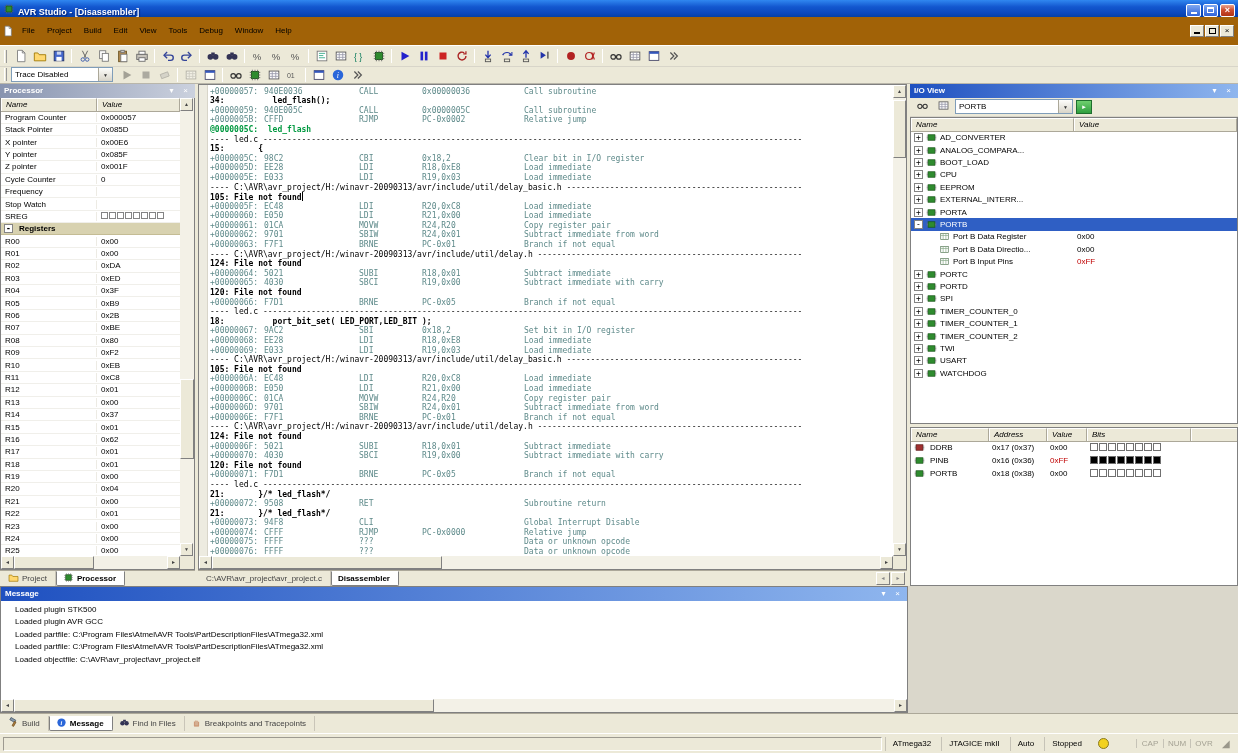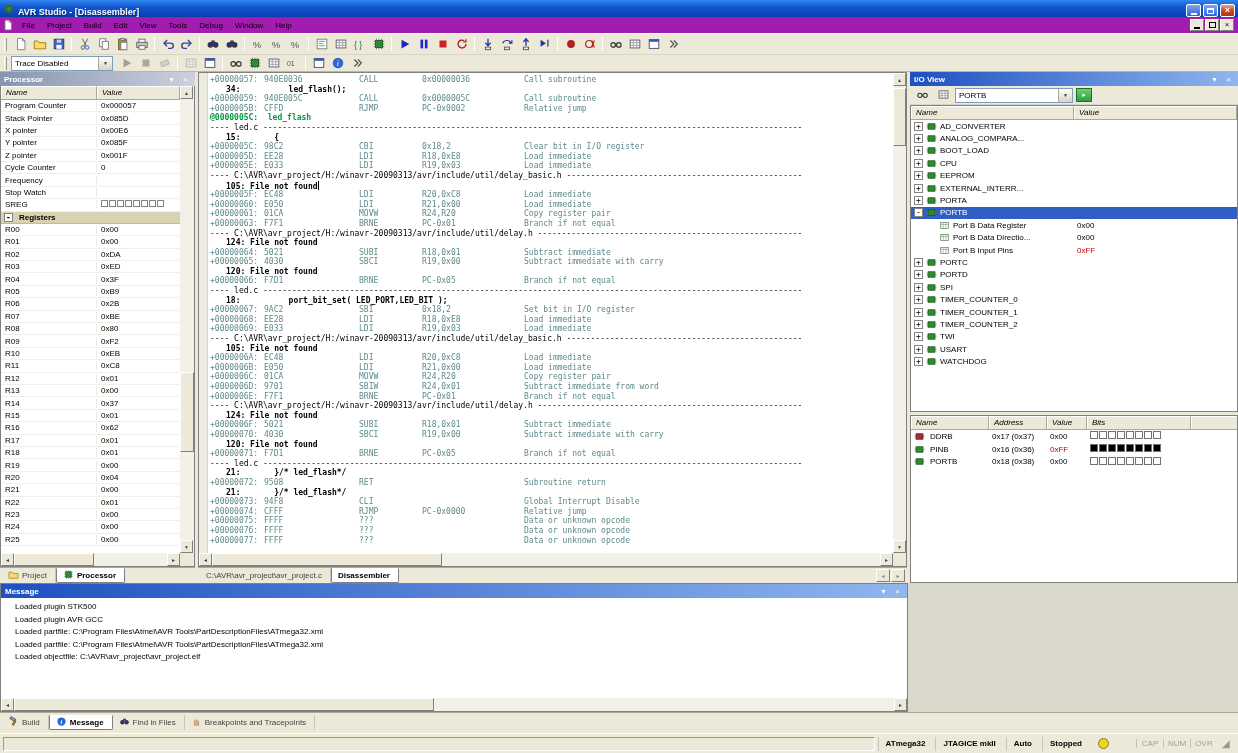--- a/index.html
+++ b/index.html
@@ -14,21 +14,21 @@
   .winbtns { margin-left:auto; display:flex; gap:2px; }
   .wbtn { width:15px; height:13px; border:1px solid #fff; border-radius:2px;
     background:linear-gradient(#7FA8F0,#2E62D8); display:flex; align-items:center; justify-content:center;
     color:#fff; font-size:9px; line-height:9px; font-weight:bold; }
   .wbtn.close { background:linear-gradient(#E8A592,#CE4E2F 45%,#B03316); }
   .g-min { width:6px; height:2px; background:#fff; margin-top:6px; }
   .g-max { width:7px; height:6px; border:1px solid #fff; border-top:2px solid #fff; }
   .app-ic svg { width:12px; height:12px; }
 
   
-  .menubar { height:17px; display:flex; align-items:center; background:#a21caf; border-bottom:1px solid #fff; padding:0 2px; }
+  .menubar { height:30px; display:flex; align-items:center; background:#a16207; border-bottom:1px solid #fff; padding:0 2px; }
   .mdi-doc { width:14px; display:inline-flex; } .mdi-doc svg { width:12px; height:12px; }
   .menu-items { display:flex; }
   .menu-item { padding:2px 6px; }
   .mdibtns { margin-left:auto; display:flex; gap:1px; padding-right:2px; }
   .mbtn { width:14px; height:12px; background:#ECE9D8; border:1px solid; border-color:#fff #808080 #808080 #fff;
     display:flex; align-items:center; justify-content:center; font-size:8px; line-height:8px; }
   .g-min2 { width:6px; height:2px; background:#000; margin-top:5px; }
   .g-max2 { width:7px; height:6px; border:1px solid #000; }
 
   
@@ -86,21 +86,21 @@
   .pr-hsb { left:0; bottom:0; right:14px; height:13px; }
 
   
   .center-col { width:709px; display:flex; flex-direction:column; }
   .disasm-body { flex:1; position:relative; background:#fff; border:1px solid #808080; overflow:hidden; }
   .disasm-view { position:absolute; left:0; top:0; right:13px; bottom:13px; display:flex; overflow:hidden; }
   .gutter { width:9px; background:#EDEBE0; border-right:1px solid #D8D5C9; flex:none; }
   .disasm-lines { flex:1; padding:2px 0 0 2px; overflow:hidden; font-family:"DejaVu Sans Mono",monospace; font-size:8px; }
   .dline { white-space:pre; height:9.6px; line-height:9.6px; position:relative; }
   .dline.asm { color:#5E8A8A; }
-  .dline.src { color:#000; font-weight:bold;margin-left:16px; }
+  .dline.src { color:#000; font-weight:bold; }
   .dline.sep { color:#000; }
   .dline.lbl { color:#009940; font-weight:bold; }
   .da { display:inline-block; width:54px; }
   .dc { display:inline-block; width:95px; }
   .dm { display:inline-block; width:63px; }
   .do { display:inline-block; width:102px; }
   .caret { display:inline-block; width:1px; height:9px; background:#000; vertical-align:-1px; }
   .dz-vsb { right:0; top:0; bottom:13px; width:13px; }
   .dz-hsb { left:0; bottom:0; right:13px; height:13px; }
 
@@ -150,21 +150,21 @@
   .message-body { flex:1; overflow:hidden; padding:3px 0 0 14px; background:#fff; }
   .msgline { height:12.5px; line-height:12.5px; white-space:nowrap; }
   .msg-hsb { position:relative; height:13px; width:100%; flex:none; }
   .msg-hsb .hscroll { left:0; right:0; top:0; bottom:0; }
   .message-filler { flex:1; background:#DAD7CB; }
 
   
   .bottomtabs { height:21px; display:flex; align-items:flex-start; padding:2px 2px 0 2px; background:#ECE9D8; border-top:1px solid #ACA899; }
   .statusbar { height:20px; display:flex; align-items:center; background:#ECE9D8; border-top:1px solid #fff; padding:0 3px; gap:3px; }
   .st-main { flex:1; height:14px; border:1px solid; border-color:#9D9A90 #fff #fff #9D9A90; }
-  .st-cell { height:14px; display:flex; align-items:center; padding:0 7px; border-left:1px solid #C6C3B7; white-space:nowrap;font-weight:bold; }
+  .st-cell { height:14px; display:flex; align-items:center; padding:0 7px; border-left:1px solid #C6C3B7; white-space:nowrap; }
   .st-led { width:11px; height:11px; border-radius:50%; border:1px solid #8a7a20; background:#F2D21F; margin:0 6px; }
   .st-flags { display:flex; margin-left:18px; }
   .st-flag { width:27px; text-align:center; color:#A5A294; border-left:1px solid #C6C3B7; }
   .st-grip { width:13px; height:13px; margin-left:2px; color:#9a978b; font-size:10px; line-height:13px; }
 </style>
 </head>
 <body>
 
 <div class="app">
 
@@ -798,20 +798,21 @@
               <div class="dline sep">---- led.c ----------------------------------------------------------------------------------------------------------------</div>
               <div class="dline src">15:       {</div>
               <div class="dline asm"><span class="da">+0000005C:</span><span class="dc">98C2</span><span class="dm">CBI</span><span class="do">0x18,2</span><span class="dx">Clear bit in I/O register</span></div>
               <div class="dline asm"><span class="da">+0000005D:</span><span class="dc">EE28</span><span class="dm">LDI</span><span class="do">R18,0xE8</span><span class="dx">Load immediate</span></div>
               <div class="dline asm"><span class="da">+0000005E:</span><span class="dc">E033</span><span class="dm">LDI</span><span class="do">R19,0x03</span><span class="dx">Load immediate</span></div>
               <div class="dline sep">---- C:\AVR\avr_project/H:/winavr-20090313/avr/include/util/delay_basic.h -------------------------------------------------</div>
               <div class="dline src">105: File not found<span class="caret"></span></div>
               <div class="dline asm"><span class="da">+0000005F:</span><span class="dc">EC48</span><span class="dm">LDI</span><span class="do">R20,0xC8</span><span class="dx">Load immediate</span></div>
               <div class="dline asm"><span class="da">+00000060:</span><span class="dc">E050</span><span class="dm">LDI</span><span class="do">R21,0x00</span><span class="dx">Load immediate</span></div>
               <div class="dline asm"><span class="da">+00000061:</span><span class="dc">01CA</span><span class="dm">MOVW</span><span class="do">R24,R20</span><span class="dx">Copy register pair</span></div>
+              <div class="dline asm"><span class="da">+00000062:</span><span class="dc">9701</span><span class="dm">SBIW</span><span class="do">R24,0x01</span><span class="dx">Subtract immediate from word</span></div>
               <div class="dline asm"><span class="da">+00000063:</span><span class="dc">F7F1</span><span class="dm">BRNE</span><span class="do">PC-0x01</span><span class="dx">Branch if not equal</span></div>
               <div class="dline sep">---- C:\AVR\avr_project/H:/winavr-20090313/avr/include/util/delay.h -------------------------------------------------------</div>
               <div class="dline src">124: File not found</div>
               <div class="dline asm"><span class="da">+00000064:</span><span class="dc">5021</span><span class="dm">SUBI</span><span class="do">R18,0x01</span><span class="dx">Subtract immediate</span></div>
               <div class="dline asm"><span class="da">+00000065:</span><span class="dc">4030</span><span class="dm">SBCI</span><span class="do">R19,0x00</span><span class="dx">Subtract immediate with carry</span></div>
               <div class="dline src">120: File not found</div>
               <div class="dline asm"><span class="da">+00000066:</span><span class="dc">F7D1</span><span class="dm">BRNE</span><span class="do">PC-0x05</span><span class="dx">Branch if not equal</span></div>
               <div class="dline sep">---- led.c ----------------------------------------------------------------------------------------------------------------</div>
               <div class="dline src">18:          port_bit_set( LED_PORT,LED_BIT );</div>
               <div class="dline asm"><span class="da">+00000067:</span><span class="dc">9AC2</span><span class="dm">SBI</span><span class="do">0x18,2</span><span class="dx">Set bit in I/O register</span></div>

